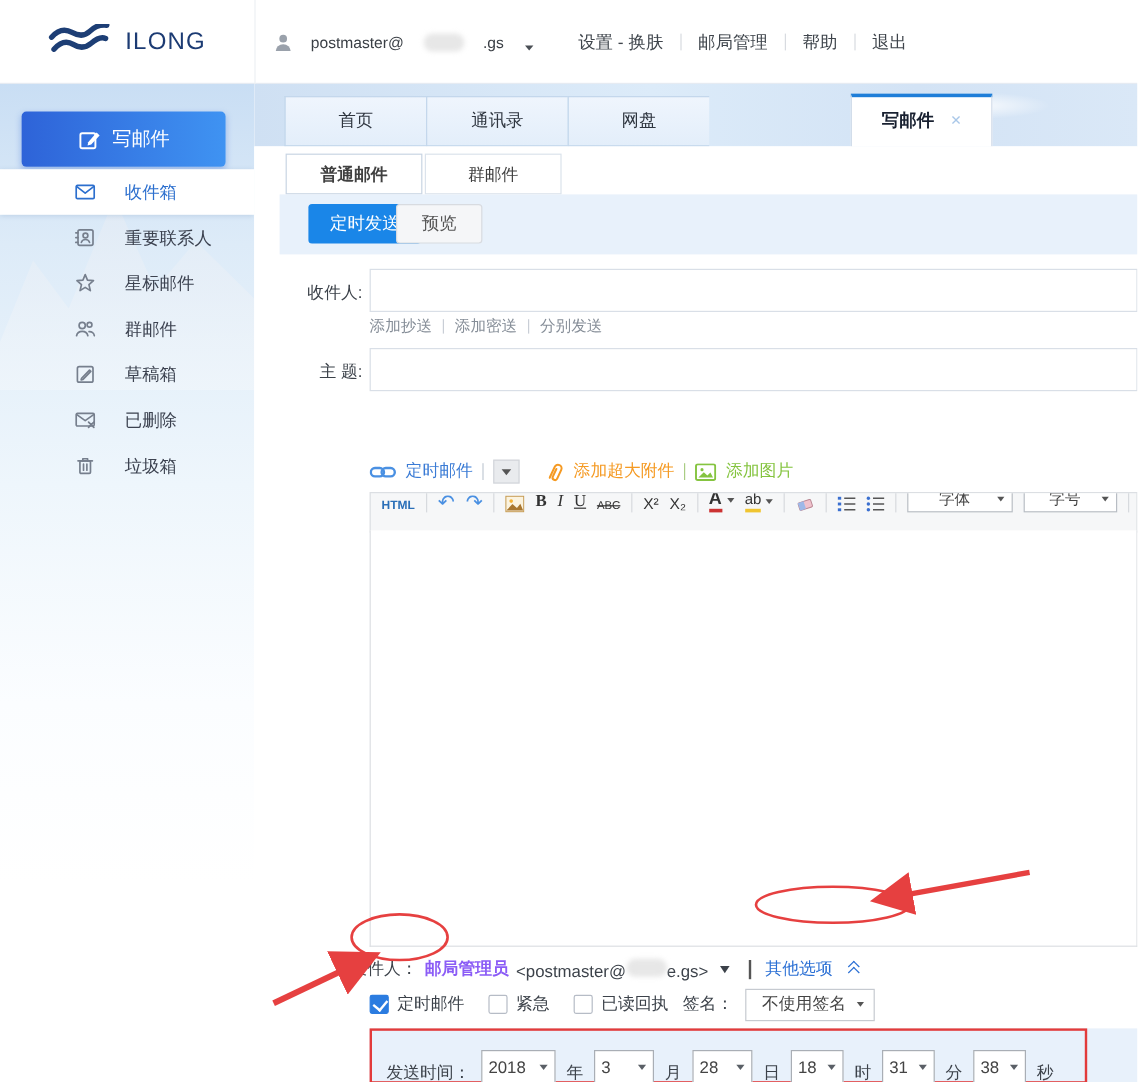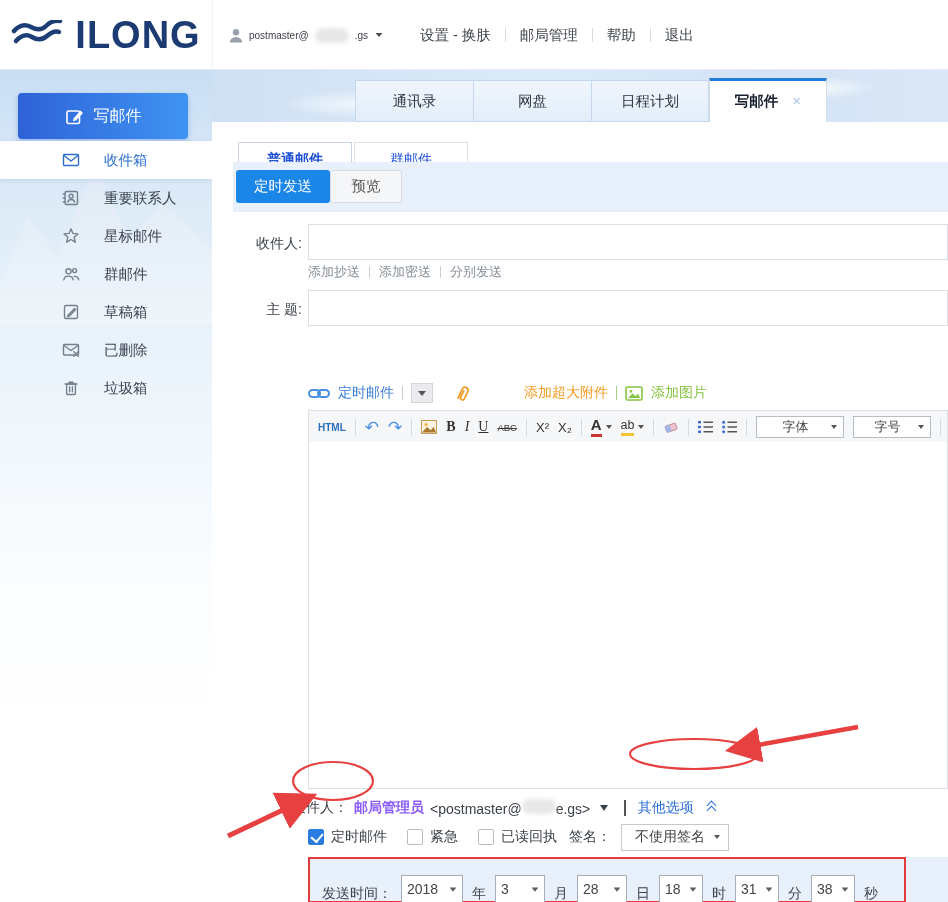--- a/index.html
+++ b/index.html
@@ -3,23 +3,23 @@
 <meta charset="utf-8">
 <style>
   * { margin:0; padding:0; box-sizing:border-box; }
   html,body { background:#fff; }
   body { font-family:"Liberation Sans","DejaVu Sans",sans-serif; }
   #app { position:relative; width:948px; height:902px; overflow:hidden; background:#fff; }
 
   
   #header { position:absolute; left:0; top:0; width:948px; height:70px; background:#fff; border-bottom:1px solid #e6ebf2; z-index:3; }
   .logo { position:absolute; left:0; top:0; width:212px; height:70px; display:flex; align-items:center; justify-content:center; gap:12px; }
-  .brand { font-size:38px; font-weight:bold; color:#1c3b73; letter-spacing:1px; }
+  .brand { font-size:20px; font-weight:normal; color:#1c3b73; letter-spacing:1px; }
   .user-area { position:absolute; left:212px; top:0; width:736px; height:70px; border-left:1px solid #edf0f4; display:flex; align-items:center; padding-left:16px; }
-  .user-email { display:flex; align-items:center; gap:6px; font-size:10px; color:#3a3f45; cursor:pointer; }
+  .user-email { display:flex; align-items:flex-end; gap:16px; font-size:13px; color:#3a3f45; cursor:pointer; }
   .blurpatch { display:inline-block; width:34px; height:15px; background:#e7e7e7; border-radius:8px; filter:blur(2px); }
   .caret-down { display:inline-block; width:0; height:0; border-left:5px solid transparent; border-right:5px solid transparent; border-top:6px solid #4a4f55; }
   .top-menu { display:flex; align-items:center; margin-left:22px; font-size:14.5px; color:#3f454c; }
   .top-menu .mitem { padding:0 14px; cursor:pointer; }
   .hsep { width:1px; height:14px; background:#d8dbe0; }
 
   
   #sidebar { position:absolute; left:0; top:70px; width:212px; height:832px;
     background:linear-gradient(180deg,#c9def4 0%,#ddebf8 16%,#eef6fc 40%,#fbfdff 62%,#ffffff 80%); overflow:hidden; }
   .mtn { position:absolute; top:55px; left:0; width:212px; height:200px; opacity:.75;
@@ -47,50 +47,50 @@
       linear-gradient(90deg,#cfe0f3,#dcebf9 45%,#d3e3f5 75%,#dae8f7); }
   .tab { position:absolute; top:10px; height:42px; width:118px; line-height:40px; text-align:center;
     font-size:14.5px; color:#2f3640; background:linear-gradient(180deg,#eff5fd,#e3eefa);
     border:1px solid #c4d7ec; border-right:none; cursor:pointer; }
   .tab.last-plain { border-right:1px solid #c4d7ec; }
   .tab.active { top:8px; height:44px; line-height:40px; background:#fff; border:1px solid #d2ddea; border-bottom:none;
     border-top:3px solid #1f7ed8; font-weight:bold; color:#182030; }
   .tab .close { font-weight:normal; color:#a9c7e8; font-size:15px; margin-left:14px; cursor:pointer; }
   .panel { position:absolute; left:0; top:52px; width:736px; height:780px; background:#fff; }
 
-  .subtab { position:absolute; top:20px; height:34px; line-height:32px; width:114px; text-align:center;
-    font-size:14px; color:#1d4ed8; background:#fff; border:1px solid #dbe3ec; cursor:pointer; }
+  .subtab { position:absolute; top:6px; height:34px; line-height:32px; width:114px; text-align:center;
+    font-size:14px; color:#404040; background:#fff; border:1px solid #dbe3ec; cursor:pointer; }
   .subtab.active { font-weight:bold; border-color:#c9d5e3; }
 
   .strip { position:absolute; left:21px; top:40px; width:715px; height:50px; background:#e8f1fb; }
   .btn-blue { position:absolute; top:8px; height:33px; background:#1a86e8; color:#fff; font-size:14.5px;
     border:none; border-radius:3px; cursor:pointer; font-family:inherit; }
   .btn-gray { position:absolute; top:8px; height:33px; background:#f5f6f8; color:#555; font-size:14.5px;
     border:1px solid #d8dbe0; border-radius:3px; cursor:pointer; font-family:inherit; }
 
   .flabel { position:absolute; left:28px; width:62px; text-align:right; font-size:14px; color:#3c424a; }
   .finput { position:absolute; left:96px; width:640px; height:36px; border:1px solid #d9dfe7; background:#fff;
     font-size:14px; color:#333; padding:0 8px; font-family:inherit; }
 
   .cc-row { position:absolute; left:96px; top:140px; height:20px; display:flex; align-items:center; gap:9px;
     font-size:13px; color:#868e98; }
   .cc-row .link { cursor:pointer; }
   .vsep { display:inline-block; width:1px; height:12px; background:#c9ced6; }
 
   .attach-row { position:absolute; left:96px; top:258px; height:26px; display:flex; align-items:center; gap:8px; font-size:14px; }
   .a-blue { color:#3a7bd5; cursor:pointer; }
-  .a-orange { color:#f59a23; cursor:pointer;margin-left:46px; }
+  .a-orange { color:#f59a23; cursor:pointer; }
   .a-green { color:#85c440; cursor:pointer; }
   .dd-btn { width:22px; height:20px; background:#e9ebee; border:1px solid #d2d5da; display:flex; align-items:center; justify-content:center; cursor:pointer; }
   .tri { width:0; height:0; border-left:4px solid transparent; border-right:4px solid transparent; border-top:5px solid #555; }
   .vsep2 { display:inline-block; width:1px; height:14px; background:#c2cad4; }
   .vsep-g { display:inline-block; width:1px; height:14px; background:#a9cd84; }
 
   .etoolbar { position:absolute; left:96px; top:288px; width:640px; height:32px; background:#f6f7f8;
-    border:1px solid #dcdfe3; display:flex; align-items:center; gap:9px; padding:16px 9px; overflow:hidden; }
+    border:1px solid #dcdfe3; display:flex; align-items:flex-end; gap:9px; padding:16px 9px; overflow:hidden; }
   .tsep { width:1px; height:17px; background:#d7dade; flex:0 0 auto; }
   .ti { font-size:14px; color:#333; cursor:pointer; flex:0 0 auto; display:flex; align-items:center; }
   .ti-html { font-size:10px; font-weight:bold; color:#2a6fb8; }
   .ti-arrow { font-size:17px; color:#4a90e2; line-height:1; }
   .ti-b { font-weight:bold; font-family:"Liberation Serif","DejaVu Serif",serif; }
   .ti-i { font-style:italic; font-family:"Liberation Serif","DejaVu Serif",serif; }
   .ti-u { text-decoration:underline; font-family:"Liberation Serif","DejaVu Serif",serif; }
   .ti-abc { font-size:9.5px; text-decoration:line-through; letter-spacing:0; }
   .ti-x { font-size:13px; }
   .ti-a { font-weight:bold; font-size:15px; border-bottom:3px solid #c33; line-height:1.1; }
@@ -231,33 +231,33 @@
             <path d="M7.6 7.8 v5 M10.4 7.8 v5"></path>
         </svg>
         <span class="lbl">垃圾箱</span>
       </div>
     </div>
   </div>
 
   <div id="main">
     <div class="sky"></div>
 
+    <div class="tab" style="left:25px"><span>首页</span></div>
     <div class="tab" style="left:143px"><span>通讯录</span></div>
     <div class="tab" style="left:261px"><span>网盘</span></div>
-    <div class="tab last-plain" style="left:379px"><span>日程计划</span></div>
     <div class="tab active" style="left:497px">
       <span>写邮件</span><span class="close">×</span>
     </div>
 
     <div class="panel">
       <div class="subtab active" style="left:26px"><span>普通邮件</span></div>
       <div class="subtab" style="left:142px"><span>群邮件</span></div>
 
       <div class="strip">
-        <button class="btn-blue" style="left:3px;width:94px">定时发送</button>
+        <button class="btn-blue" style="left:24px;width:94px">定时发送</button>
         <button class="btn-gray" style="left:97px;width:72px">预览</button>
       </div>
 
       <div class="flabel" style="top:113px">收件人:</div>
       <input class="finput" style="top: 102px;">
 
       <div class="cc-row">
         <span class="link">添加抄送</span>
         <span class="vsep"></span>
         <span class="link">添加密送</span>

